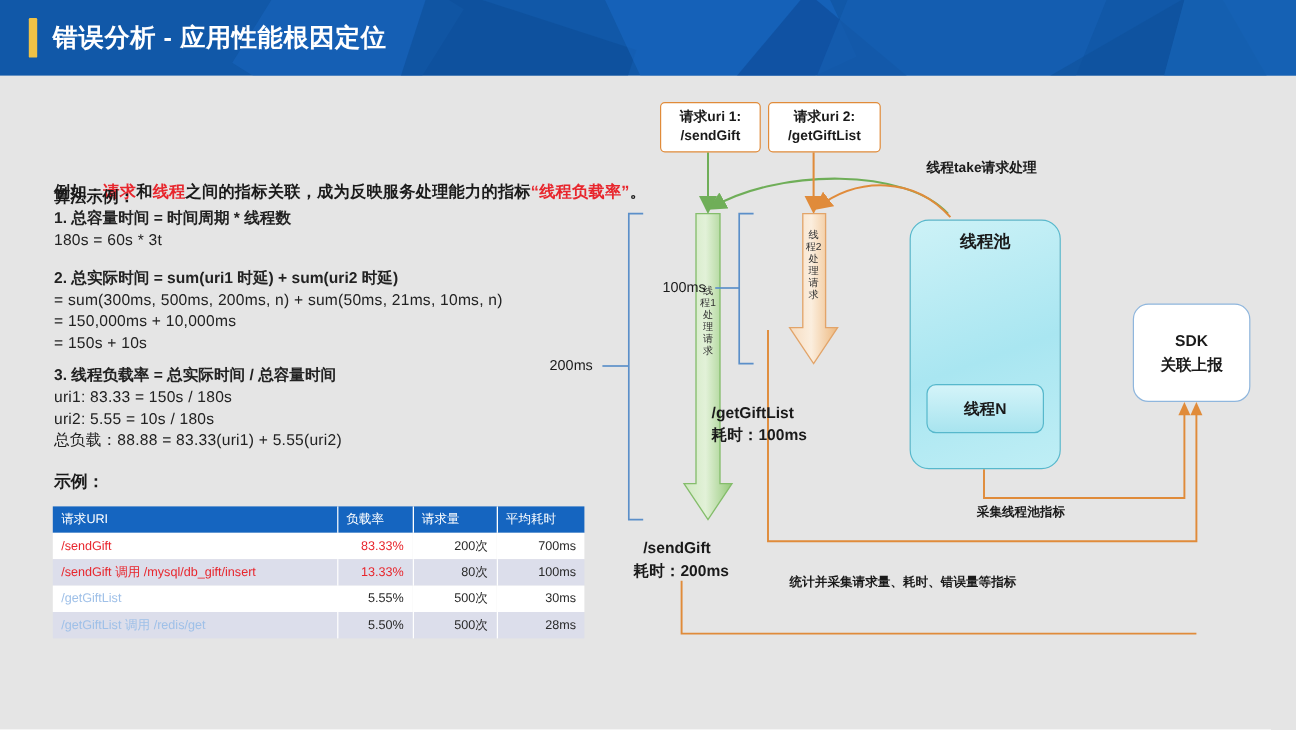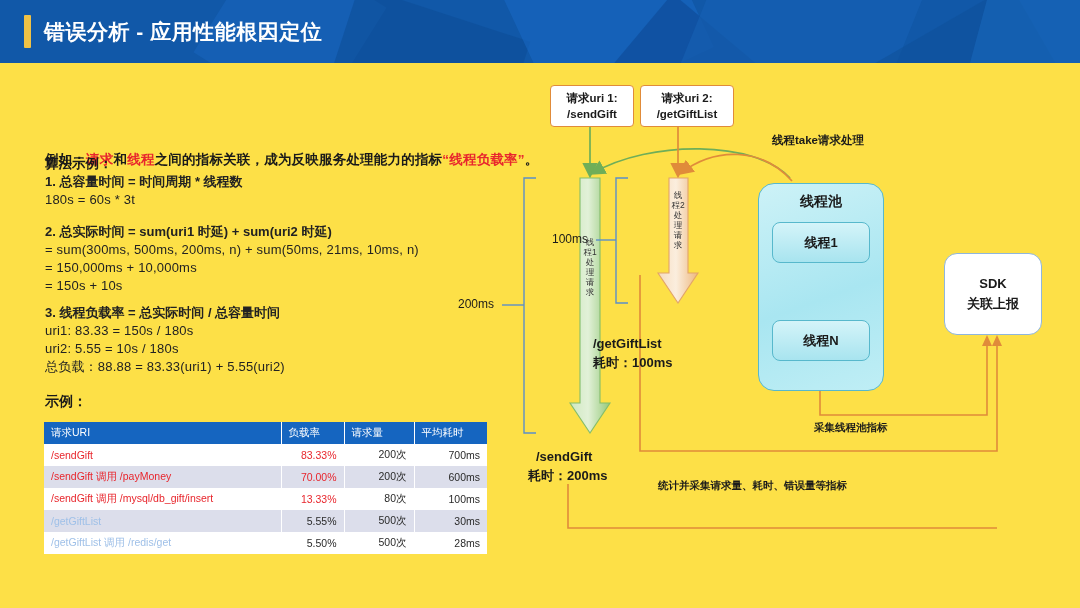--- a/index.html
+++ b/index.html
@@ -2,21 +2,21 @@
 <html><head>
 <meta charset="utf-8">
 <style>
   * { box-sizing: border-box; margin: 0; padding: 0; }
   html, body {
     width: 1080px; height: 608px;
     background: #ffffff;
     font-family: "Liberation Sans", "DejaVu Sans", sans-serif;
     overflow: hidden;
   }
-  #page { position: relative; width: 1080px; height: 608px; background: #fde047; }
+  #page { position: relative; width: 1080px; height: 608px; background: #e5e5e5; }
 
   
   #header {
     position: absolute; left: 0; top: 0; width: 1080px; height: 63px;
     background: #1158a8;
     overflow: hidden;
   }
   .hdr-shape { position: absolute; opacity: .55; }
   .s1 { left: 220px; top: -40px; width: 140px; height: 140px;
         background: #1a66bd; transform: rotate(32deg); }
@@ -194,26 +194,20 @@
         <th style="width:70px">请求量</th>
         <th style="width:73px">平均耗时</th>
       </tr>
     </thead>
     <tbody>
       <tr>
         <td class="uri-red">/sendGift</td>
         <td class="val-red">83.33%</td>
         <td class="val-dark">200次</td>
         <td class="val-dark">700ms</td>
-      </tr>
-      <tr>
-        <td class="uri-red">/sendGift 调用 /payMoney</td>
-        <td class="val-red">70.00%</td>
-        <td class="val-dark">200次</td>
-        <td class="val-dark">600ms</td>
       </tr>
       <tr>
         <td class="uri-red">/sendGift 调用 /mysql/db_gift/insert</td>
         <td class="val-red">13.33%</td>
         <td class="val-dark">80次</td>
         <td class="val-dark">100ms</td>
       </tr>
       <tr>
         <td class="uri-blue">/getGiftList</td>
         <td class="val-dark">5.55%</td>
@@ -290,21 +284,20 @@
     <div class="dlabel b" style="left:272px; top:48px;">线程take请求处理</div>
 
     <div class="vert-txt" style="left:83px; top:152px;">线程1处理请求</div>
     <div class="vert-txt" style="left:171px; top:105px;">线程2处理请求</div>
 
     <div class="dlabel" style="left:-42px; top:212px; font-size:12px;">200ms</div>
     <div class="dlabel" style="left:52px; top:147px; font-size:12px;">100ms</div>
 
     <div id="pool-box"></div>
     <div id="pool-title">线程池</div>
-    <div class="thread-cell" style="top:137px;">线程1</div>
     <div class="thread-cell" style="top:235px;">线程N</div>
 
     <div id="sdk-box">
       <div>SDK</div>
       <div>关联上报</div>
     </div>
 
     <div class="dlabel b" style="left:93px; top:249px; font-size:13px; line-height:19px;">
       <div>/getGiftList</div>
       <div>耗时：100ms</div>

